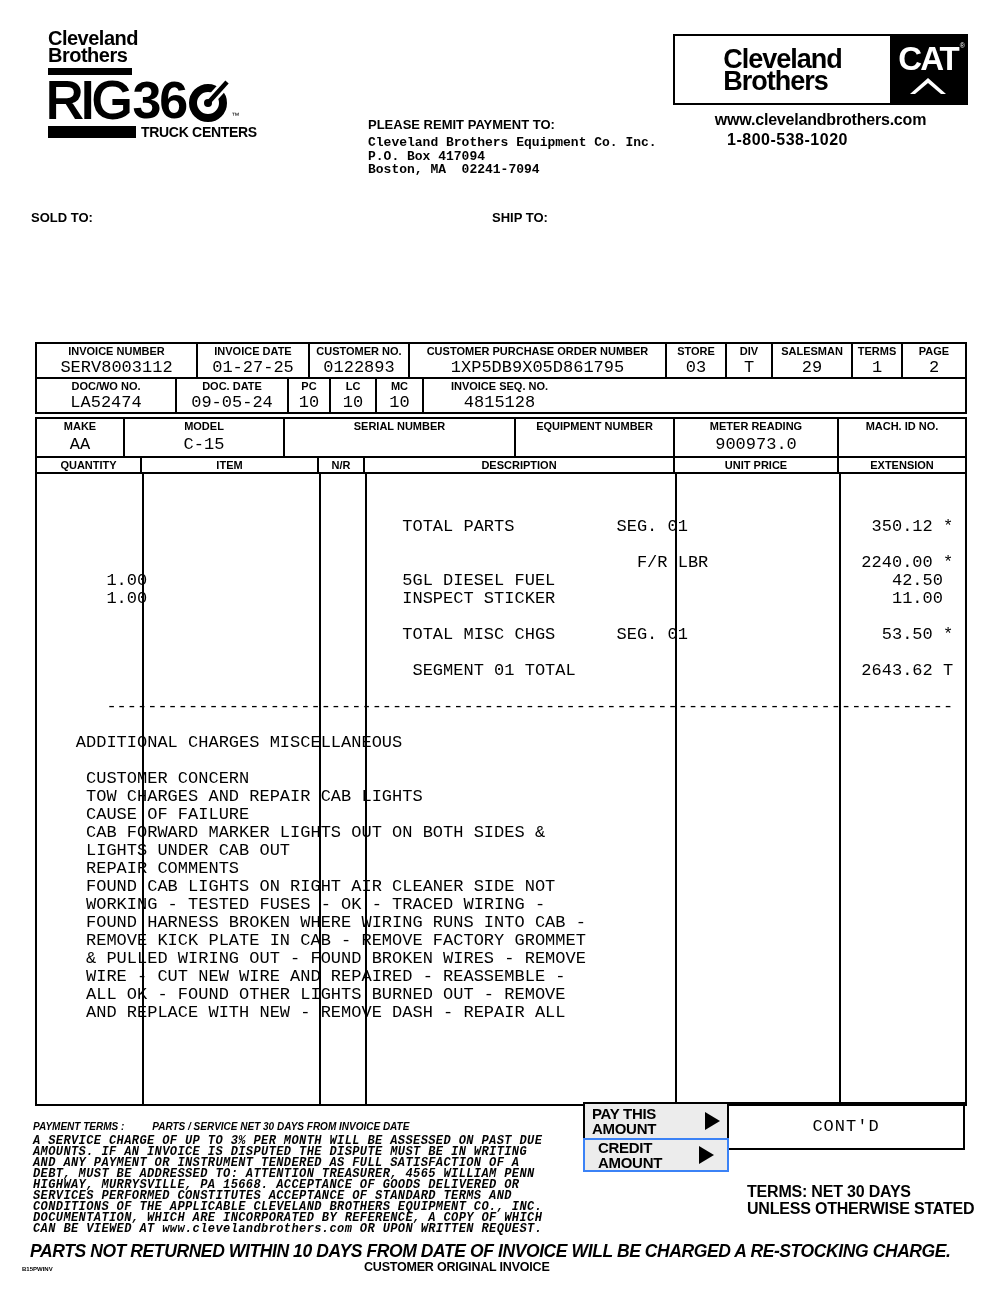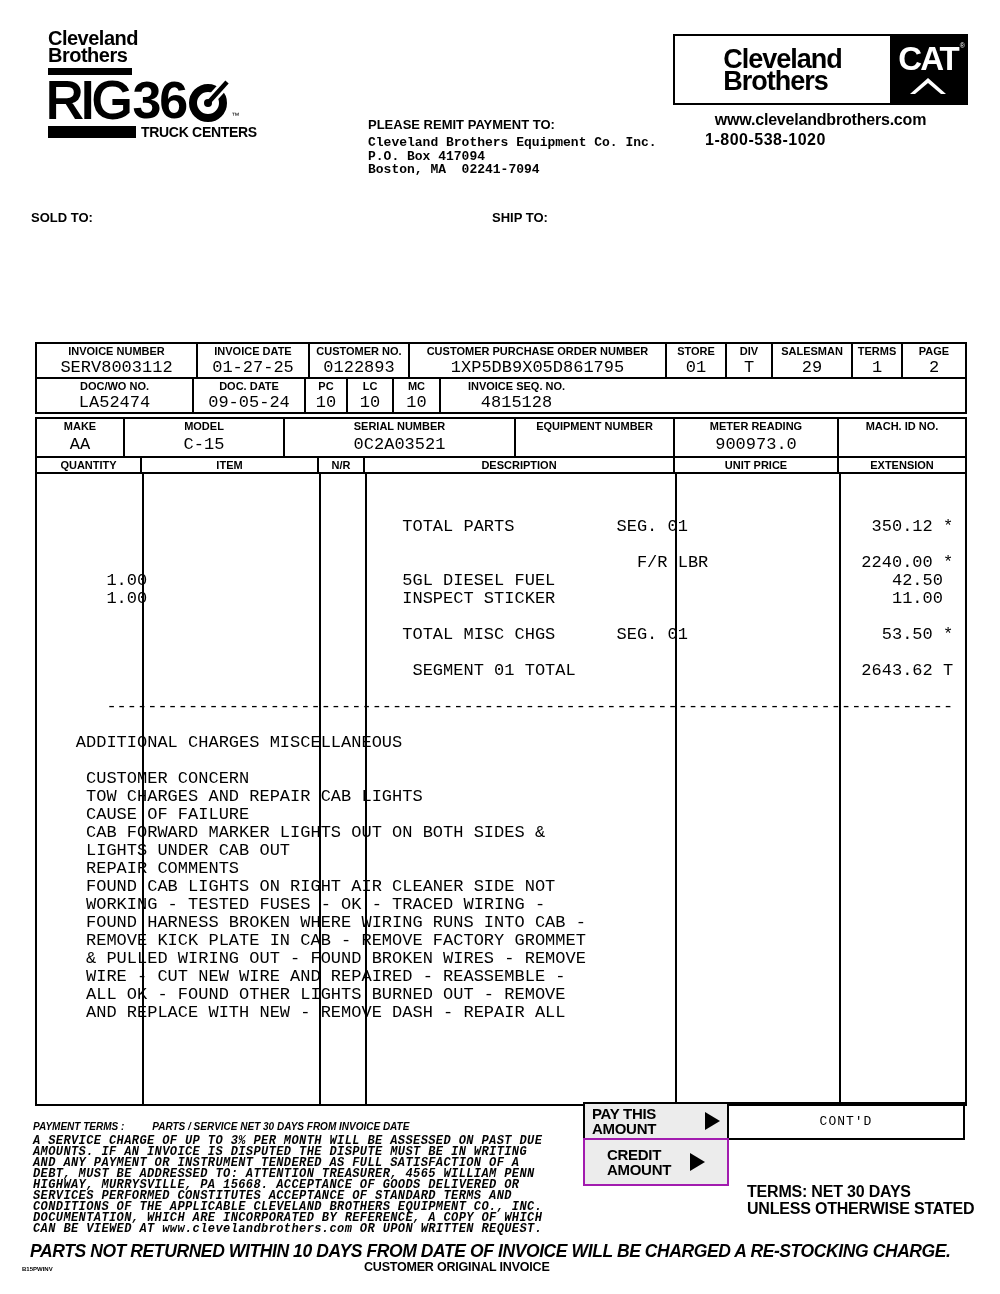--- a/index.html
+++ b/index.html
@@ -30,21 +30,21 @@
   .brandbox .namecell{flex:1;display:flex;align-items:center;justify-content:center;}
   .brandbox .nametext{font-size:27px;font-weight:bold;line-height:22px;letter-spacing:-1px;text-align:left;}
   .catbox{position:relative;width:76px;background:#000;color:#fff;}
   .cat-text{position:absolute;top:4px;left:50%;transform:translateX(-50%);font-size:33px;font-weight:bold;letter-spacing:-2px;}
   .cat-reg{position:absolute;top:6px;right:1px;font-size:7px;}
   .cat-tri-w{position:absolute;bottom:9px;left:50%;transform:translateX(-50%);width:0;height:0;
     border-left:18px solid transparent;border-right:18px solid transparent;border-bottom:16px solid #fff;}
   .cat-tri-b{position:absolute;bottom:9px;left:50%;transform:translateX(-50%);width:0;height:0;
     border-left:13px solid transparent;border-right:13px solid transparent;border-bottom:11px solid #000;}
   .website{left:673px;top:111px;width:295px;text-align:center;font-size:16px;font-weight:bold;letter-spacing:-0.2px;}
-  .phone{left:705px;top:131px;width:295px;text-align:left;font-size:16px;font-weight:bold;letter-spacing:0.5px;}
+  .phone{left:640px;top:131px;width:295px;text-align:center;font-size:16px;font-weight:bold;letter-spacing:0.5px;}
 
   .soldto{left:31px;top:210px;font-size:13px;font-weight:bold;}
   .shipto{left:492px;top:210px;font-size:13px;font-weight:bold;}
 
   
   .row{position:absolute;display:flex;box-sizing:border-box;border:2px solid #000;background:#fff;}
   .cell{box-sizing:border-box;border-right:2px solid #000;display:flex;flex-direction:column;overflow:hidden;}
   .cell:last-child{border-right:none;}
   .hlabel{font-weight:bold;font-size:11px;text-align:center;line-height:14px;height:14px;white-space:nowrap;}
   .hval{flex:1;display:flex;align-items:center;justify-content:center;font-family:"Liberation Mono","DejaVu Sans Mono",monospace;font-size:17px;white-space:nowrap;}
@@ -55,26 +55,26 @@
   .invoice-pre{left:35px;top:518px;margin:0;font-family:"Liberation Mono","DejaVu Sans Mono",monospace;
     font-size:17px;line-height:18px;white-space:pre;}
 
   
   .payterms-head{left:33px;top:1121px;display:flex;gap:28px;font-size:10px;font-weight:bold;font-style:italic;white-space:nowrap;}
   .fineprint{left:33px;top:1136px;margin:0;font-family:"Liberation Mono","DejaVu Sans Mono",monospace;
     font-size:12px;font-weight:bold;font-style:italic;line-height:11px;letter-spacing:0.4px;white-space:pre;}
 
   .paybox{left:583px;top:1102px;width:146px;height:38px;background:#ececec;border:2px solid #000;box-sizing:border-box;
     display:flex;align-items:center;justify-content:space-between;padding:0 7px;}
-  .creditbox{left:583px;top:1138px;width:146px;height:48px;background:#ececec;border:2px solid #a21caf;box-sizing:border-box;
-    display:flex;align-items:center;justify-content:space-between;padding:0 22px;}
+  .creditbox{left:583px;top:1138px;width:146px;height:34px;background:#ececec;border:2px solid #3b82f6;box-sizing:border-box;
+    display:flex;align-items:center;justify-content:space-between;padding:0 13px;}
   .payboxlabel{font-size:15px;font-weight:bold;line-height:15px;letter-spacing:-0.3px;}
   .tri-right{width:0;height:0;border-top:9px solid transparent;border-bottom:9px solid transparent;border-left:15px solid #000;}
-  .contd{left:727px;top:1102px;width:238px;height:38px;border:2px solid #000;box-sizing:border-box;
-    display:flex;align-items:center;justify-content:center;font-family:"Liberation Mono","DejaVu Sans Mono",monospace;font-size:13px;letter-spacing:1px;}
+  .contd{left:727px;top:1102px;width:238px;height:48px;border:2px solid #000;box-sizing:border-box;
+    display:flex;align-items:center;justify-content:center;font-family:"Liberation Mono","DejaVu Sans Mono",monospace;font-size:17px;letter-spacing:1px;}
   .termsnote{left:747px;top:1184px;font-size:16px;font-weight:bold;line-height:16.5px;letter-spacing:-0.2px;}
 
   .restock{left:30px;top:1241px;width:960px;font-size:17.5px;font-weight:bold;font-style:italic;letter-spacing:-0.4px;white-space:nowrap;}
   .formcode{left:22px;top:1266px;font-size:6px;font-weight:bold;}
   .doctype{left:364px;top:1260px;font-size:12.5px;font-weight:bold;letter-spacing:-0.2px;}
 </style>
 </head>
 <body>
 
 <div class="abs cb-name">
@@ -135,42 +135,42 @@
   <div class="cell" style="width:100px;">
     <div class="hlabel">CUSTOMER NO.</div>
     <div class="hval">0122893</div>
   </div>
   <div class="cell" style="width:257px;">
     <div class="hlabel">CUSTOMER PURCHASE ORDER NUMBER</div>
     <div class="hval">1XP5DB9X05D861795</div>
   </div>
   <div class="cell" style="width:60px;">
     <div class="hlabel">STORE</div>
-    <div class="hval">01</div>
+    <div class="hval">03</div>
   </div>
   <div class="cell" style="width:46px;">
     <div class="hlabel">DIV</div>
     <div class="hval">T</div>
   </div>
   <div class="cell" style="width:80px;">
     <div class="hlabel">SALESMAN</div>
     <div class="hval">29</div>
   </div>
   <div class="cell" style="width:50px;">
     <div class="hlabel">TERMS</div>
     <div class="hval">1</div>
   </div>
   <div class="cell" style="width:62px;">
     <div class="hlabel">PAGE</div>
     <div class="hval">2</div>
   </div>
 </div>
 
 <div class="row" style="left:35px;top:377px;width:932px;height:37px;">
-  <div class="cell" style="width:157px;">
+  <div class="cell" style="width:140px;">
     <div class="hlabel">DOC/WO NO.</div>
     <div class="hval">LA52474</div>
   </div>
   <div class="cell" style="width:112px;">
     <div class="hlabel">DOC. DATE</div>
     <div class="hval">09-05-24</div>
   </div>
   <div class="cell" style="width:42px;">
     <div class="hlabel">PC</div>
     <div class="hval">10</div>
@@ -193,21 +193,20 @@
   <div class="cell" style="width:88px;">
     <div class="hlabel">MAKE</div>
     <div class="hval">AA</div>
   </div>
   <div class="cell" style="width:160px;">
     <div class="hlabel">MODEL</div>
     <div class="hval">C-15</div>
   </div>
   <div class="cell" style="width:231px;">
     <div class="hlabel">SERIAL NUMBER</div>
-    <div class="hval">0C2A03521</div>
   </div>
   <div class="cell" style="width:159px;">
     <div class="hlabel">EQUIPMENT NUMBER</div>
     <div class="hval"></div>
   </div>
   <div class="cell" style="width:164px;">
     <div class="hlabel">METER READING</div>
     <div class="hval">900973.0</div>
   </div>
   <div class="cell" style="width:126px;">

